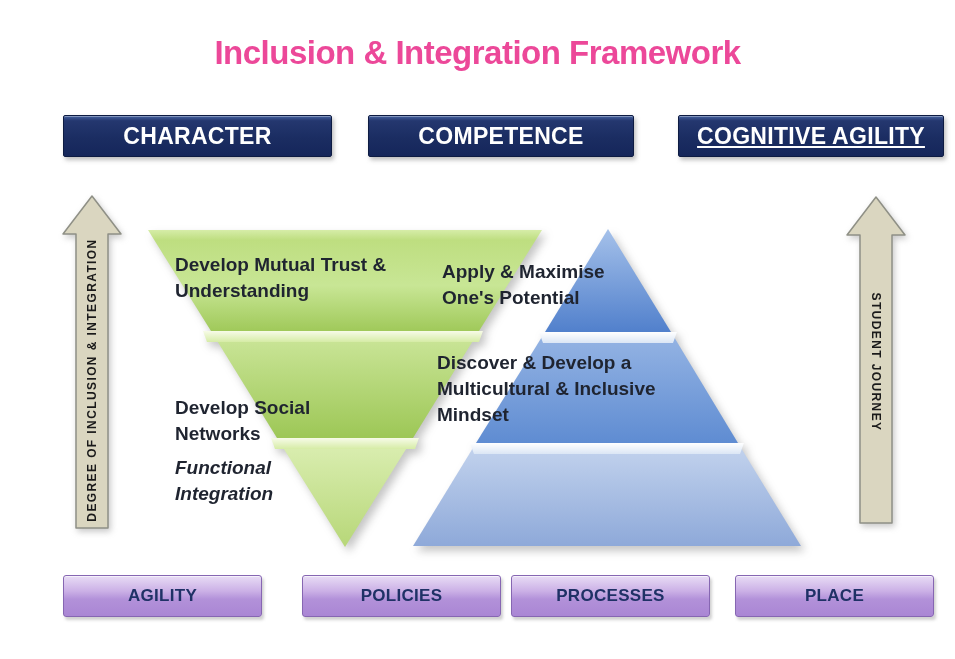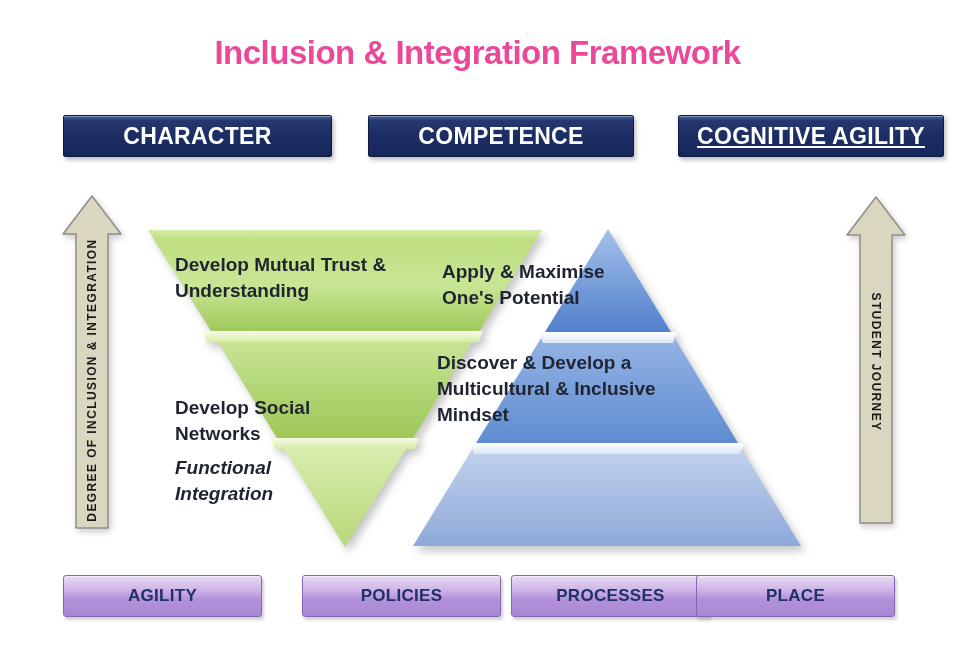--- a/index.html
+++ b/index.html
@@ -142,17 +142,17 @@
 
   <div class="foundation" style="left:63px;width:197px;">
     <span>AGILITY</span>
   </div>
   <div class="foundation" style="left:287px;width:197px;margin-left:15px;">
     <span>POLICIES</span>
   </div>
   <div class="foundation" style="left:511px;width:197px;text-align:center;">
     <span>PROCESSES</span>
   </div>
-  <div class="foundation" style="left:696px;width:197px;align-items:center;">
+  <div class="foundation" style="left:735px;width:197px;align-items:center;">
     <span>PLACE</span>
   </div>
 
 </div>
 
 </body></html>

